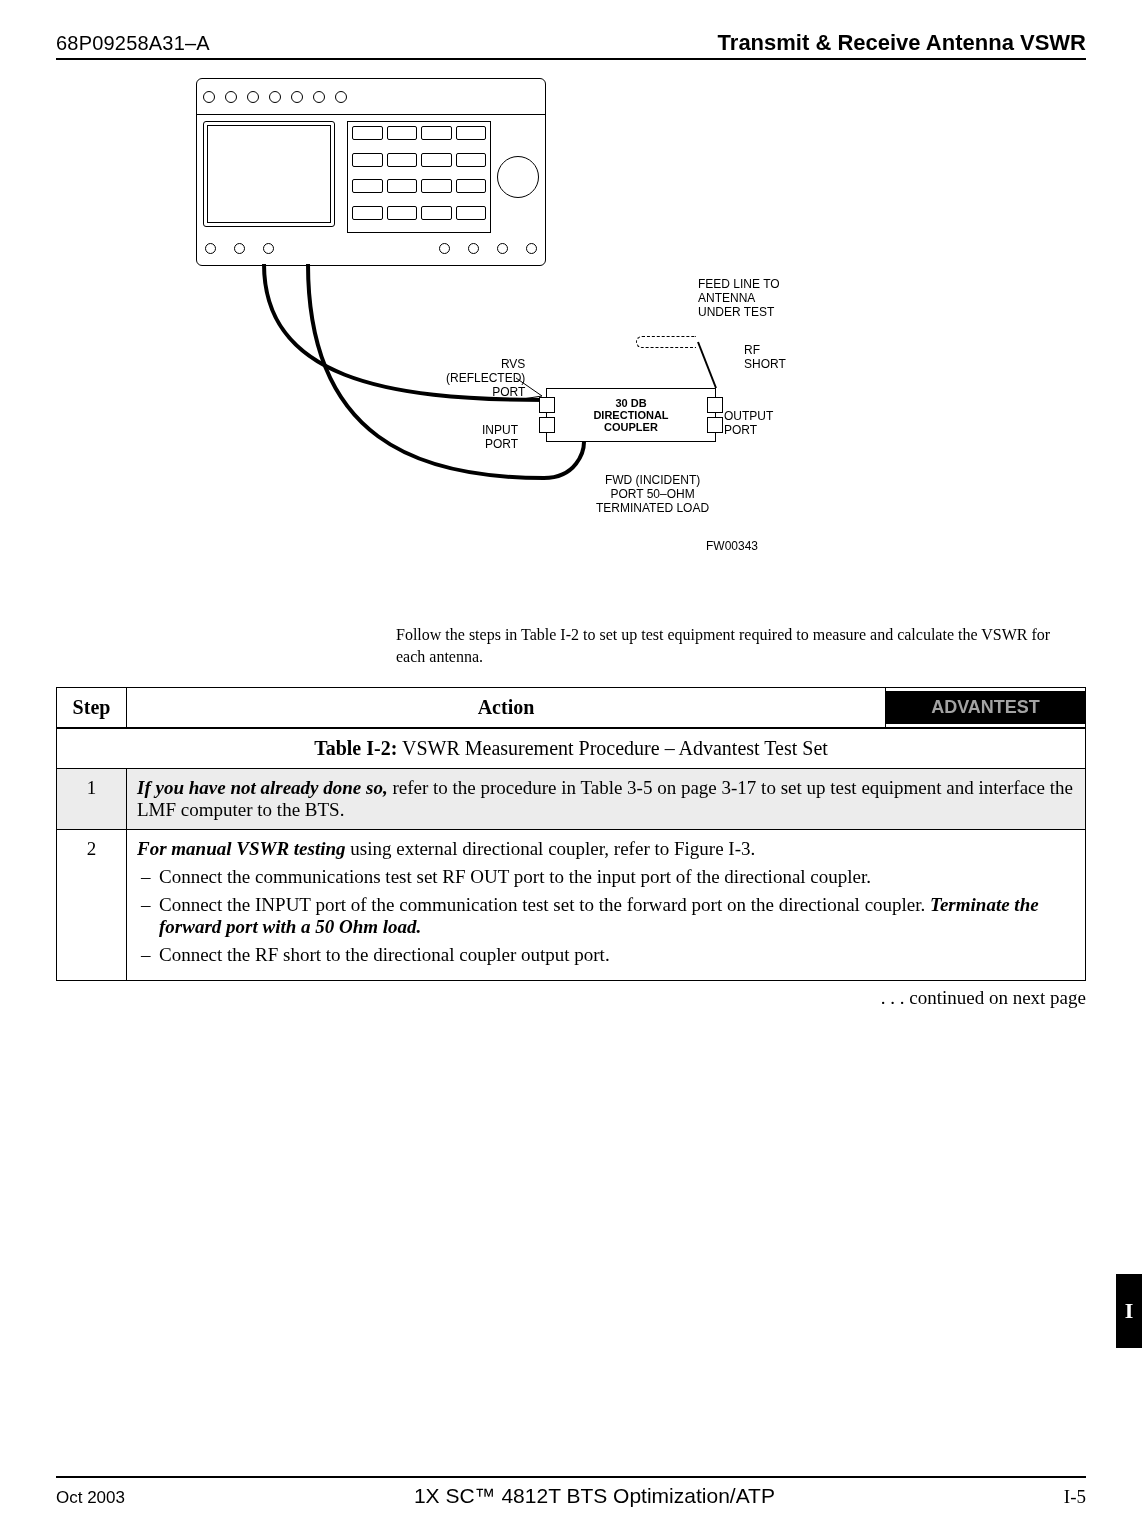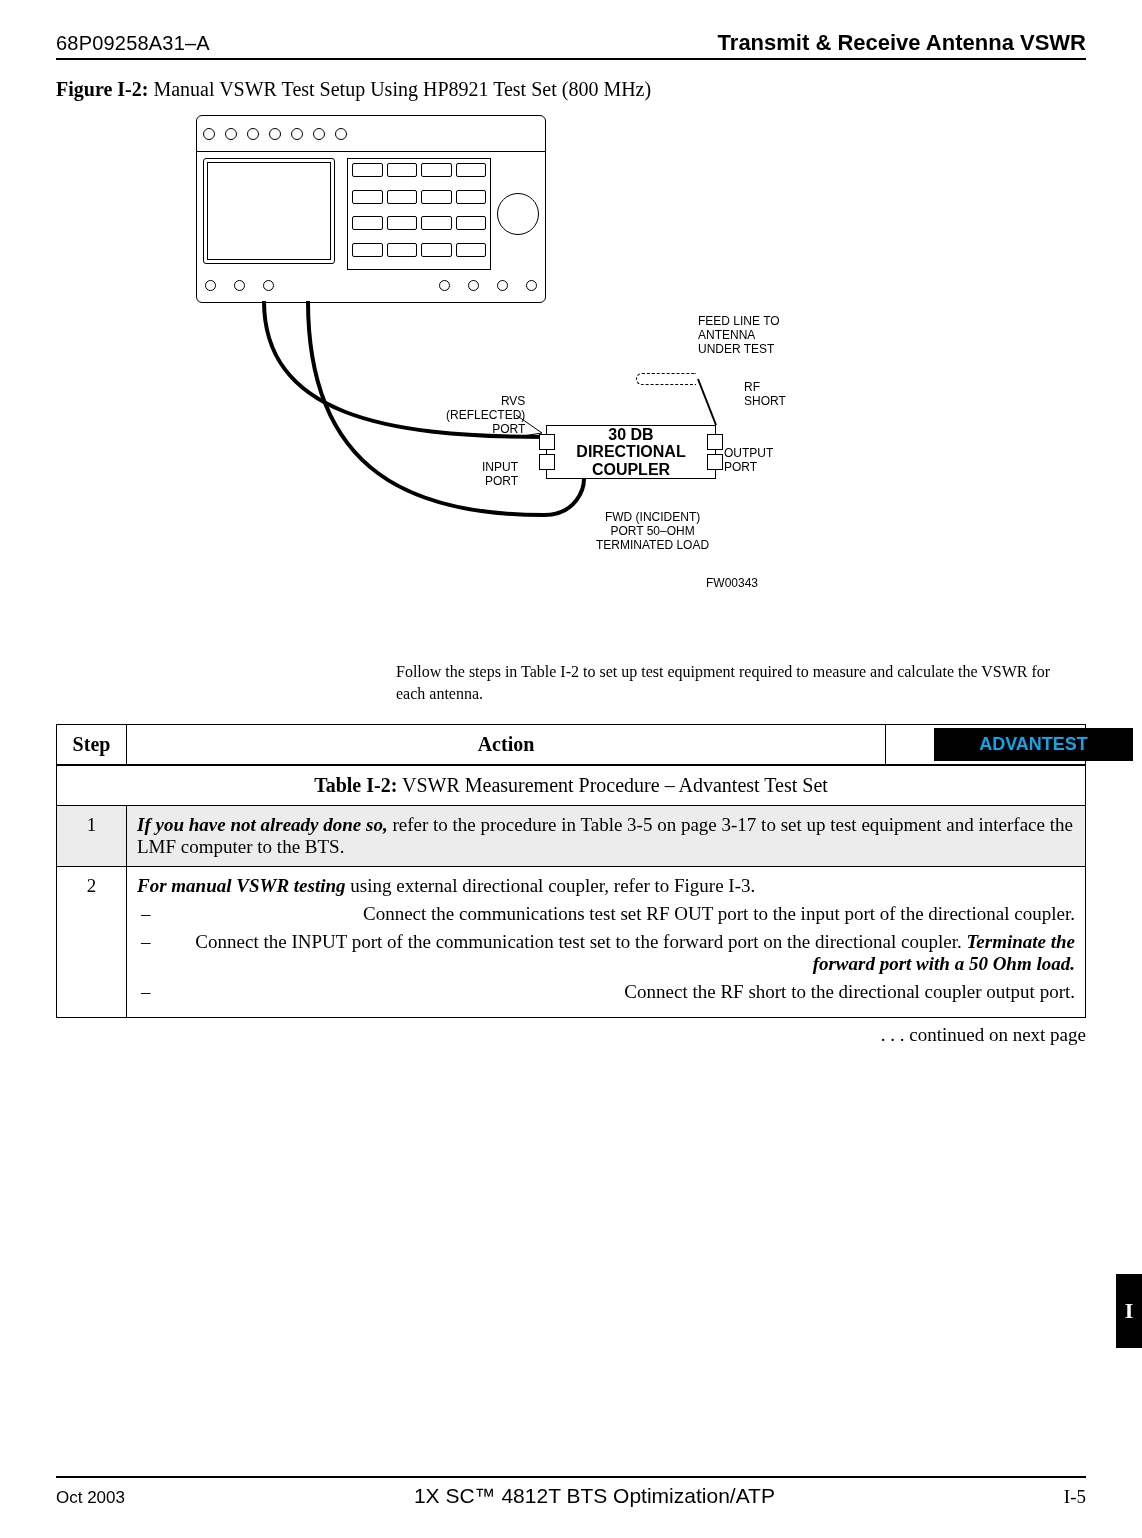--- a/index.html
+++ b/index.html
@@ -117,21 +117,21 @@
     left: 490px; top: 310px;
     width: 170px; height: 54px;
     border: 1.5px solid #000;
     background: #fff;
     display: flex;
     align-items: center;
     justify-content: center;
     text-align: center;
     font-family: Arial, Helvetica, sans-serif;
     font-weight: bold;
-    font-size: 16px;
+    font-size: 11px;
     line-height: 1.1;
   }
   .coupler-port {
     position: absolute;
     width: 16px; height: 16px;
     border: 1px solid #000;
     background: #fff;
   }
   .label {
     position: absolute;
@@ -178,30 +178,29 @@
   .badge-cell {
     width: 200px;
     text-align: center;
     padding: 0 !important;
     vertical-align: middle !important;
   }
   .badge {
     display: inline-block;
     width: 100%;
     background: #000;
-    color: #0ea5e9;
+    color: #a3a3a3;
     font-family: Arial, Helvetica, sans-serif;
     font-weight: bold;
     font-size: 18px;
     padding: 6px 0;
-    margin-left: 48px;
   }
   .step-col { width: 70px; text-align: center; }
   .row-odd { background: #ececec; }
-  ul.dash { list-style: none; padding: 0; margin: 6px 0 0 0; text-align: right; }
+  ul.dash { list-style: none; padding: 0; margin: 6px 0 0 0; }
   ul.dash li { padding-left: 22px; position: relative; margin: 6px 0; }
   ul.dash li::before {
     content: "–"; position: absolute; left: 4px; top: 0;
   }
   .continued {
     text-align: right;
     font-size: 19px;
     margin-top: 6px;
   }
   .side-tab {
@@ -243,23 +242,20 @@
 </head>
 <body>
 
 <div class="page">
 
   <div class="header">
     <div class="header-left">68P09258A31–A</div>
     <div class="header-right">Transmit &amp; Receive Antenna VSWR</div>
   </div>
 
-  <p class="fig-title">
-    <span class="bold">Figure I-2:</span><span> Manual VSWR Test Setup Using HP8921 Test Set (800 MHz)</span>
-  </p>
 
   <div class="figure-area">
 
     <div class="instrument">
       <div class="instr-top">
         <div class="knob-sm"></div>
         <div class="knob-sm"></div>
         <div class="knob-sm"></div>
         <div class="knob-sm"></div>
         <div class="knob-sm"></div>

